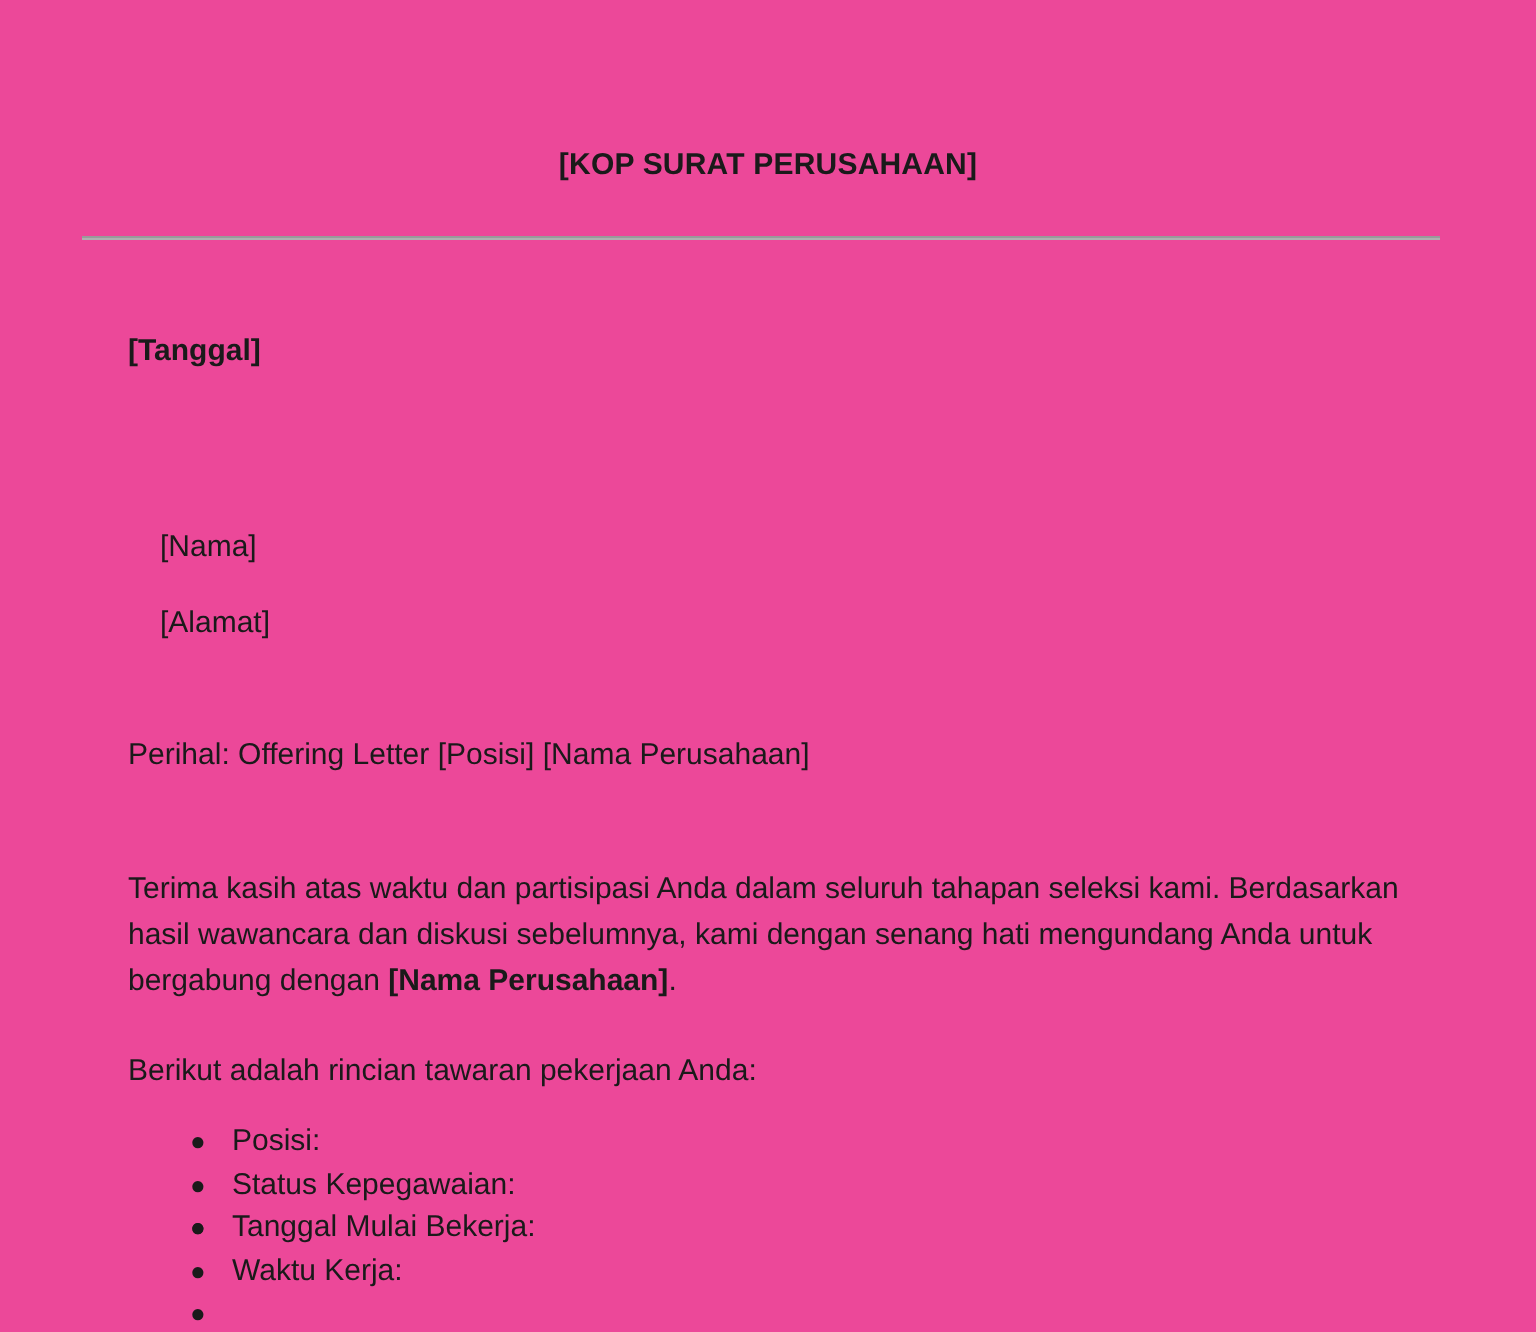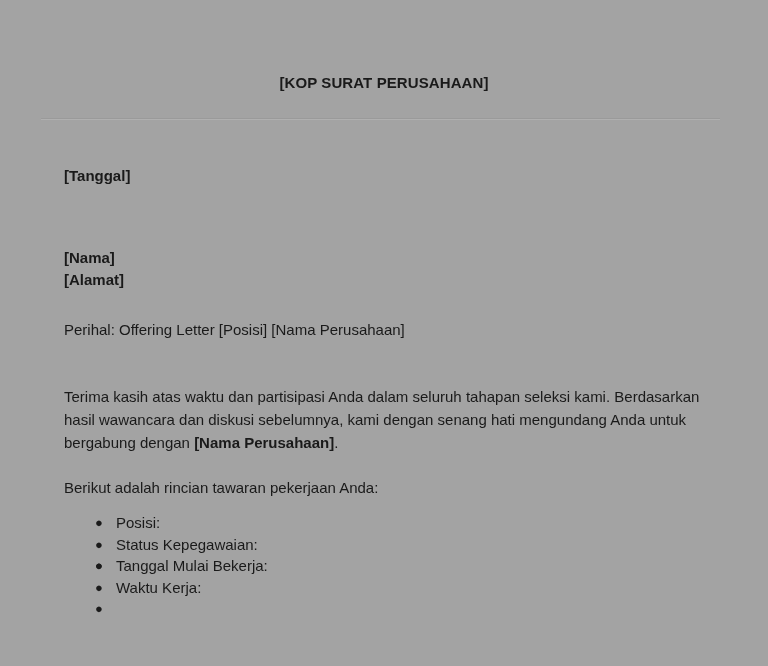--- a/index.html
+++ b/index.html
@@ -13,21 +13,21 @@
     overflow: hidden;
     font-family: "Liberation Sans", sans-serif;
     color: #1a1a1a;
     -webkit-font-smoothing: antialiased;
   }
 
   .page {
     position: relative;
     width: 768px;
     height: 666px;
-    background: #a3a3a3;
+    background: #ec4899;
     box-sizing: border-box;
     padding-left: 32px;
   }
 
   
   .letterhead {
     position: absolute;
     top: 73px;
     left: 0;
     width: 768px;
@@ -65,22 +65,22 @@
   }
 
   .gap-tanggal { height: 30px; }
   .gap-dokumen { height: 30px; }
   .gap-yth     { height: 12px; }
   .gap-perihal { height: 29px; }
   .gap-para    { height: 22px; }
   .gap-list    { height: 13px; }
 
   .addr-line {
-    font-weight: bold;
-    margin: 0;
+    font-weight: normal;
+    margin: 16px;
     line-height: 22px;
   }
   .yth-line {
     font-weight: normal;
     margin: 0;
     line-height: 22px;
   }
 
   .paragraph {
     margin: 0;

